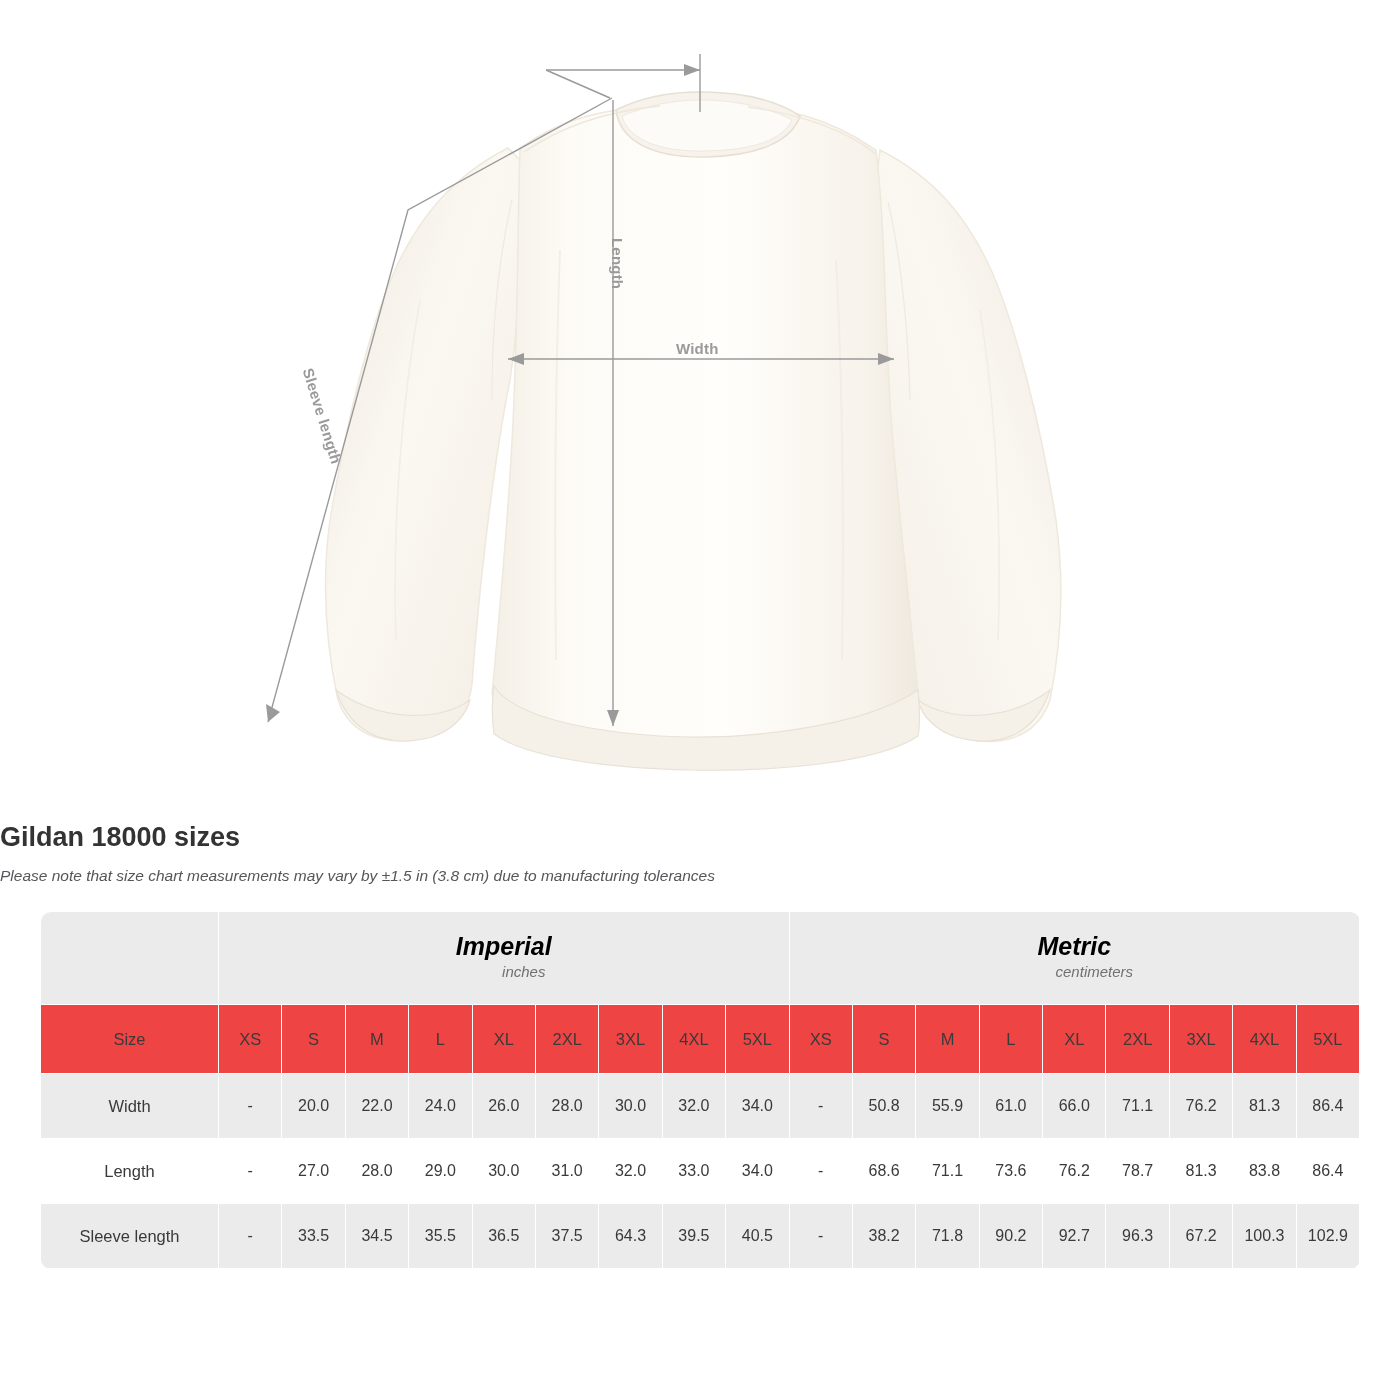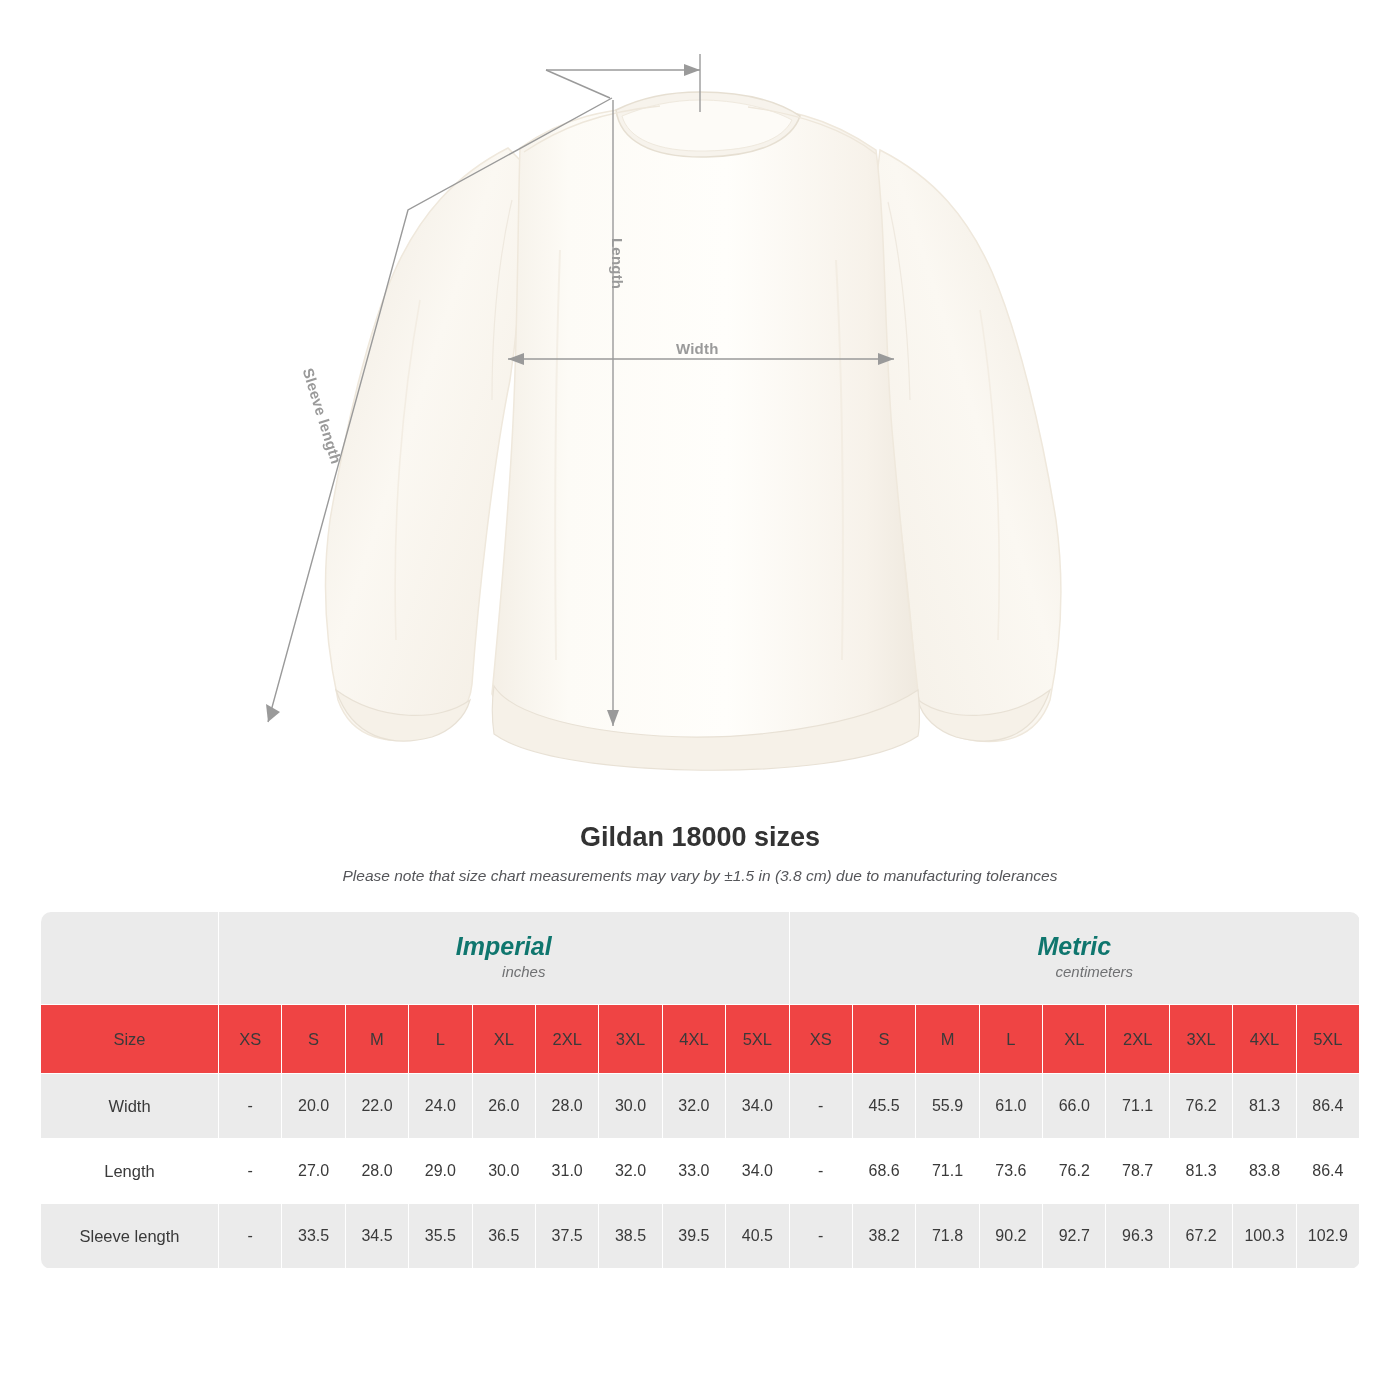--- a/index.html
+++ b/index.html
@@ -51,21 +51,20 @@
   }
   .label-sleeve {
     left: 316px;
     top: 366px;
     transform: rotate(73deg);
     transform-origin: left top;
   }
 
   
   .title-block {
-    text-align: center;
     margin-top: 22px;
   }
   .chart-title {
     font-size: 27px;
     font-weight: bold;
     color: #333333;
     margin: 0;
   }
   .chart-note {
     font-size: 15.5px;
@@ -100,21 +99,21 @@
   .unit-header td:first-child {
     border-top-left-radius: 10px;
   }
   .unit-header td:last-child {
     border-top-right-radius: 10px;
   }
   .unit-name {
     font-size: 25px;
     font-style: italic;
     font-weight: bold;
-    color: #0f766e;
+    color: #000000;
     line-height: 1.15;
   }
   .unit-sub {
     font-size: 15px;
     font-style: italic;
     color: #6f7072;
     line-height: 1.6;
     padding-left: 40px;
   }
   .row-size td {
@@ -295,21 +294,21 @@
           <td>-</td>
           <td>20.0</td>
           <td>22.0</td>
           <td>24.0</td>
           <td>26.0</td>
           <td>28.0</td>
           <td>30.0</td>
           <td>32.0</td>
           <td>34.0</td>
           <td>-</td>
-          <td>45.5</td>
+          <td>50.8</td>
           <td>55.9</td>
           <td>61.0</td>
           <td>66.0</td>
           <td>71.1</td>
           <td>76.2</td>
           <td>81.3</td>
           <td>86.4</td>
         </tr>
 
         <tr class="row-plain">
@@ -335,21 +334,21 @@
         </tr>
 
         <tr class="row-alt">
           <td class="rowhead">Sleeve length</td>
           <td>-</td>
           <td>33.5</td>
           <td>34.5</td>
           <td>35.5</td>
           <td>36.5</td>
           <td>37.5</td>
-          <td>38.5</td>
+          <td>64.3</td>
           <td>39.5</td>
           <td>40.5</td>
           <td>-</td>
           <td>38.2</td>
           <td>71.8</td>
           <td>90.2</td>
           <td>92.7</td>
           <td>96.3</td>
           <td>67.2</td>
           <td>100.3</td>

